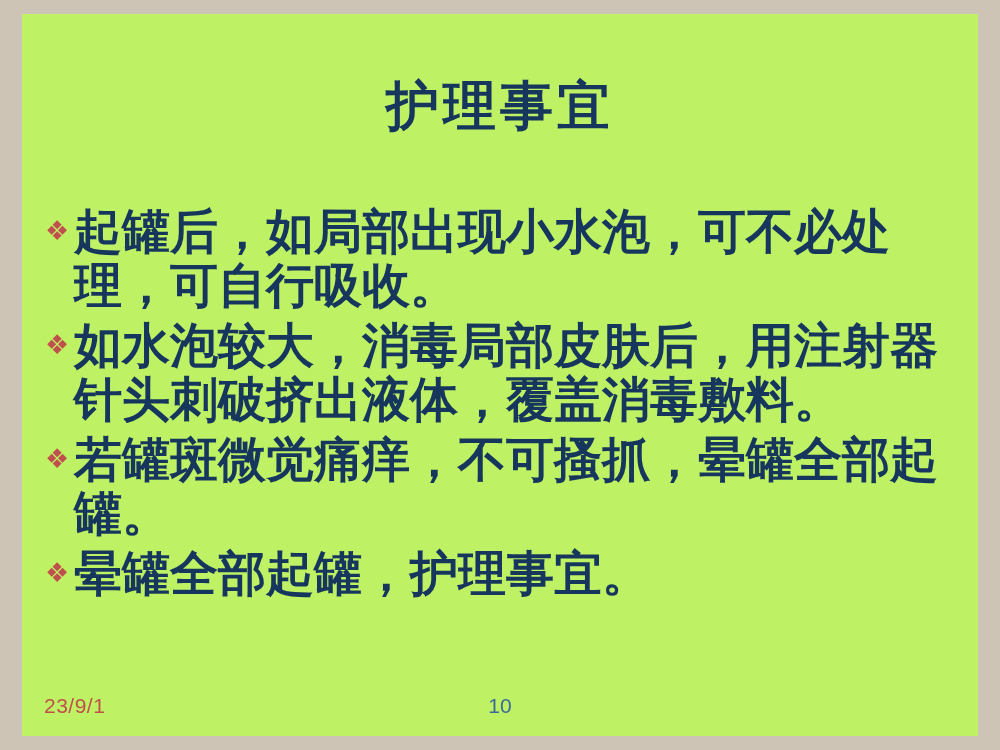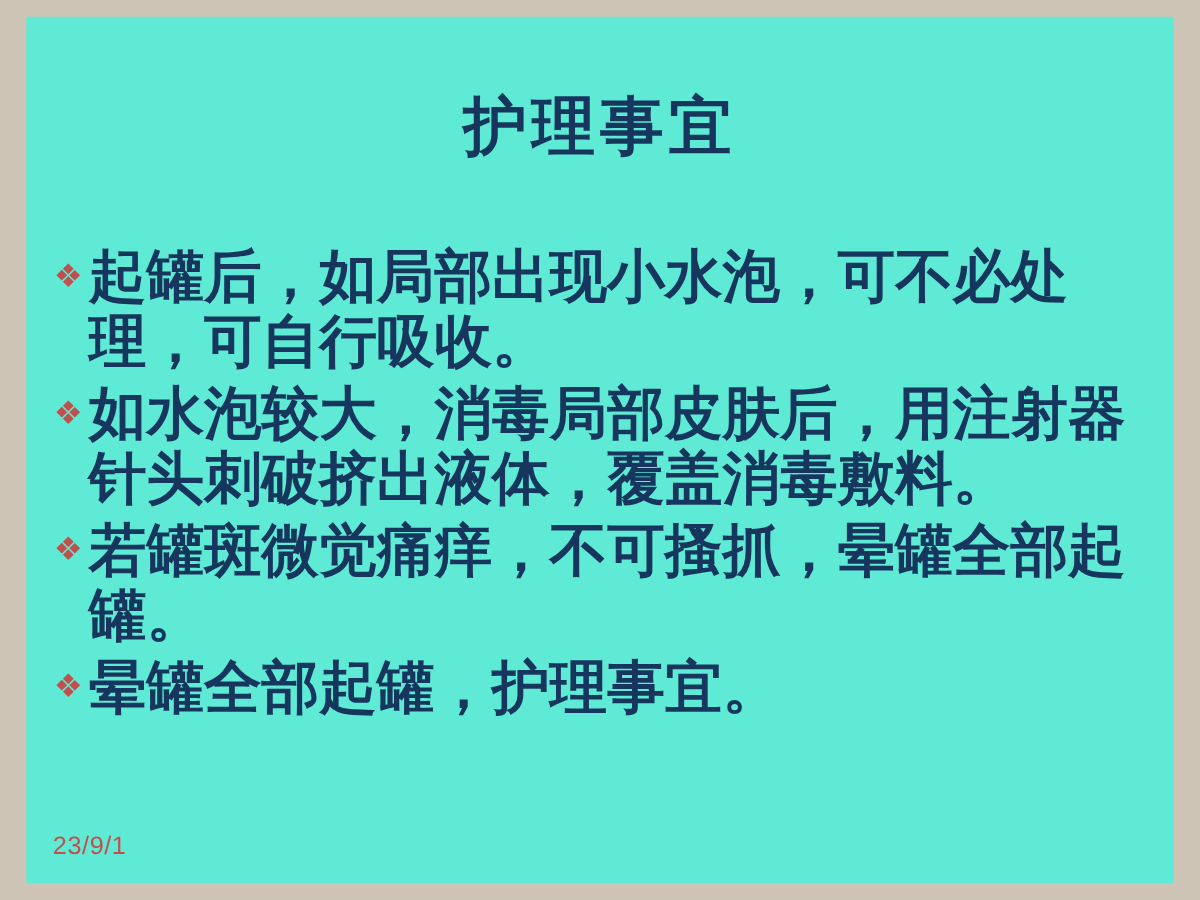--- a/index.html
+++ b/index.html
@@ -12,21 +12,21 @@
     background: #cdc4b6;
     font-family: "Liberation Serif", serif;
     overflow: hidden;
   }
   .slide {
     position: absolute;
     left: 22px;
     top: 14px;
     width: 956px;
     height: 722px;
-    background: #5eead4;
+    background: #bef264;
     box-sizing: border-box;
   }
   .slide-title {
     position: absolute;
     left: 0;
     top: 62px;
     width: 100%;
     text-align: center;
     font-family: "DejaVu Serif", "Liberation Serif", serif;
     font-weight: bold;
@@ -108,14 +108,15 @@
       <span class="bullet-mark">❖</span>
       <span class="bullet-text">若罐斑微觉痛痒，不可搔抓，晕罐全部起罐。</span>
     </li>
     <li class="bullet-row">
       <span class="bullet-mark">❖</span>
       <span class="bullet-text">晕罐全部起罐，护理事宜。</span>
     </li>
   </ul>
 
   <div class="footer-date">23/9/1</div>
+  <div class="footer-pagenum">10</div>
 
 </div>
 
 </body></html>

